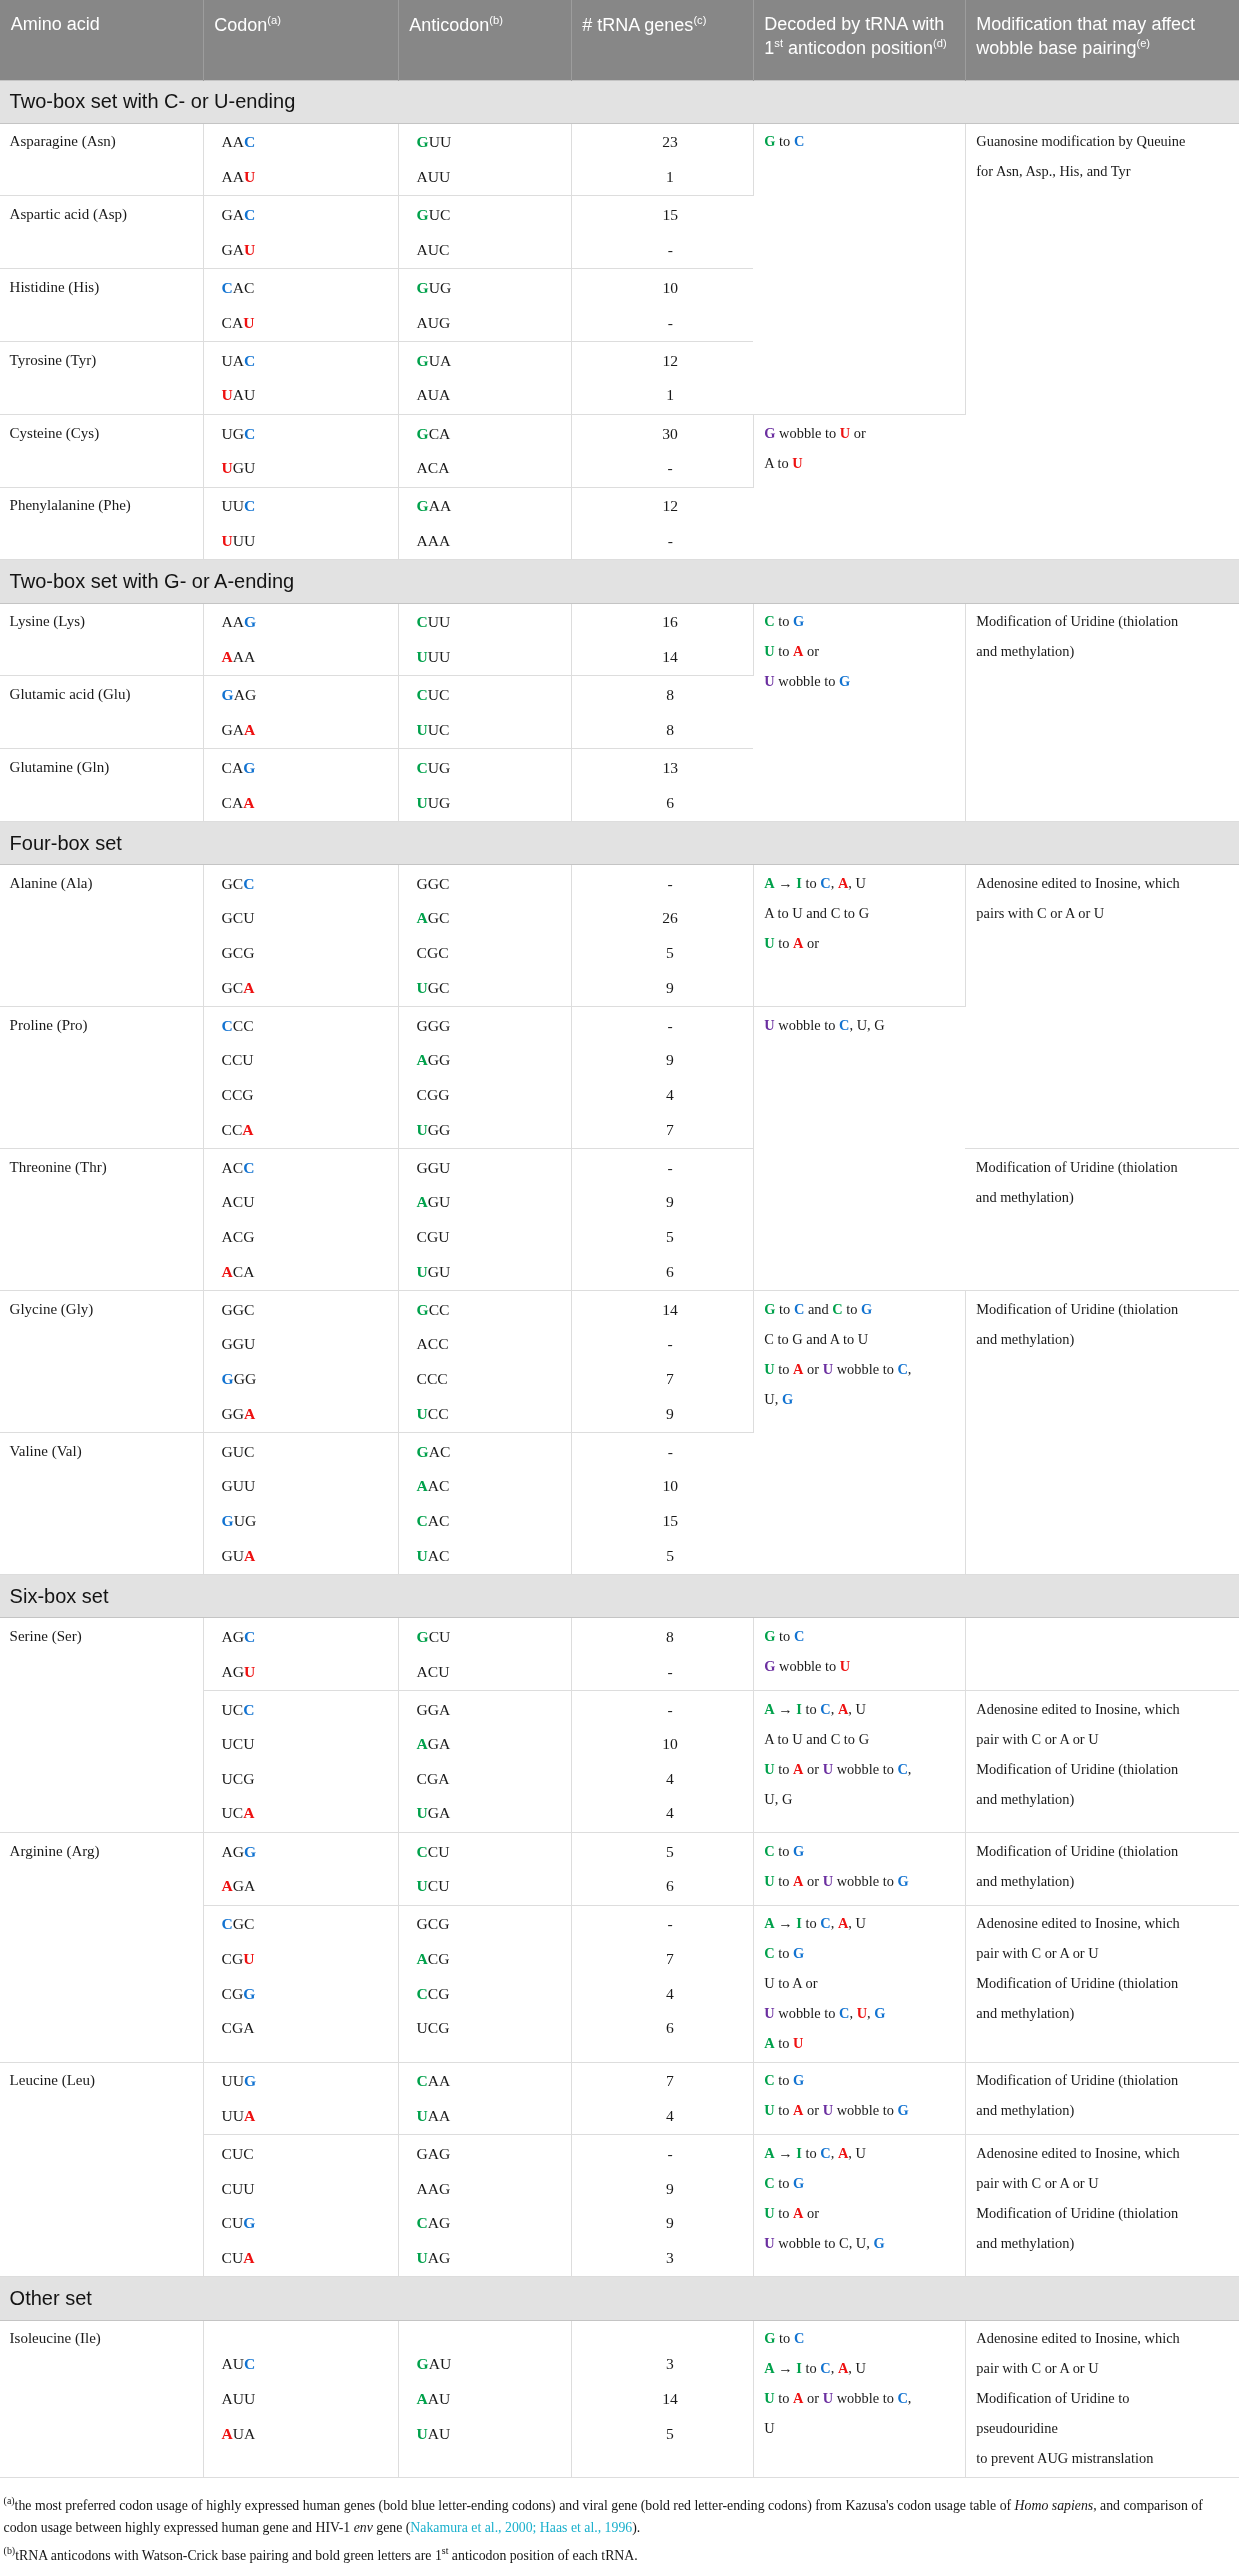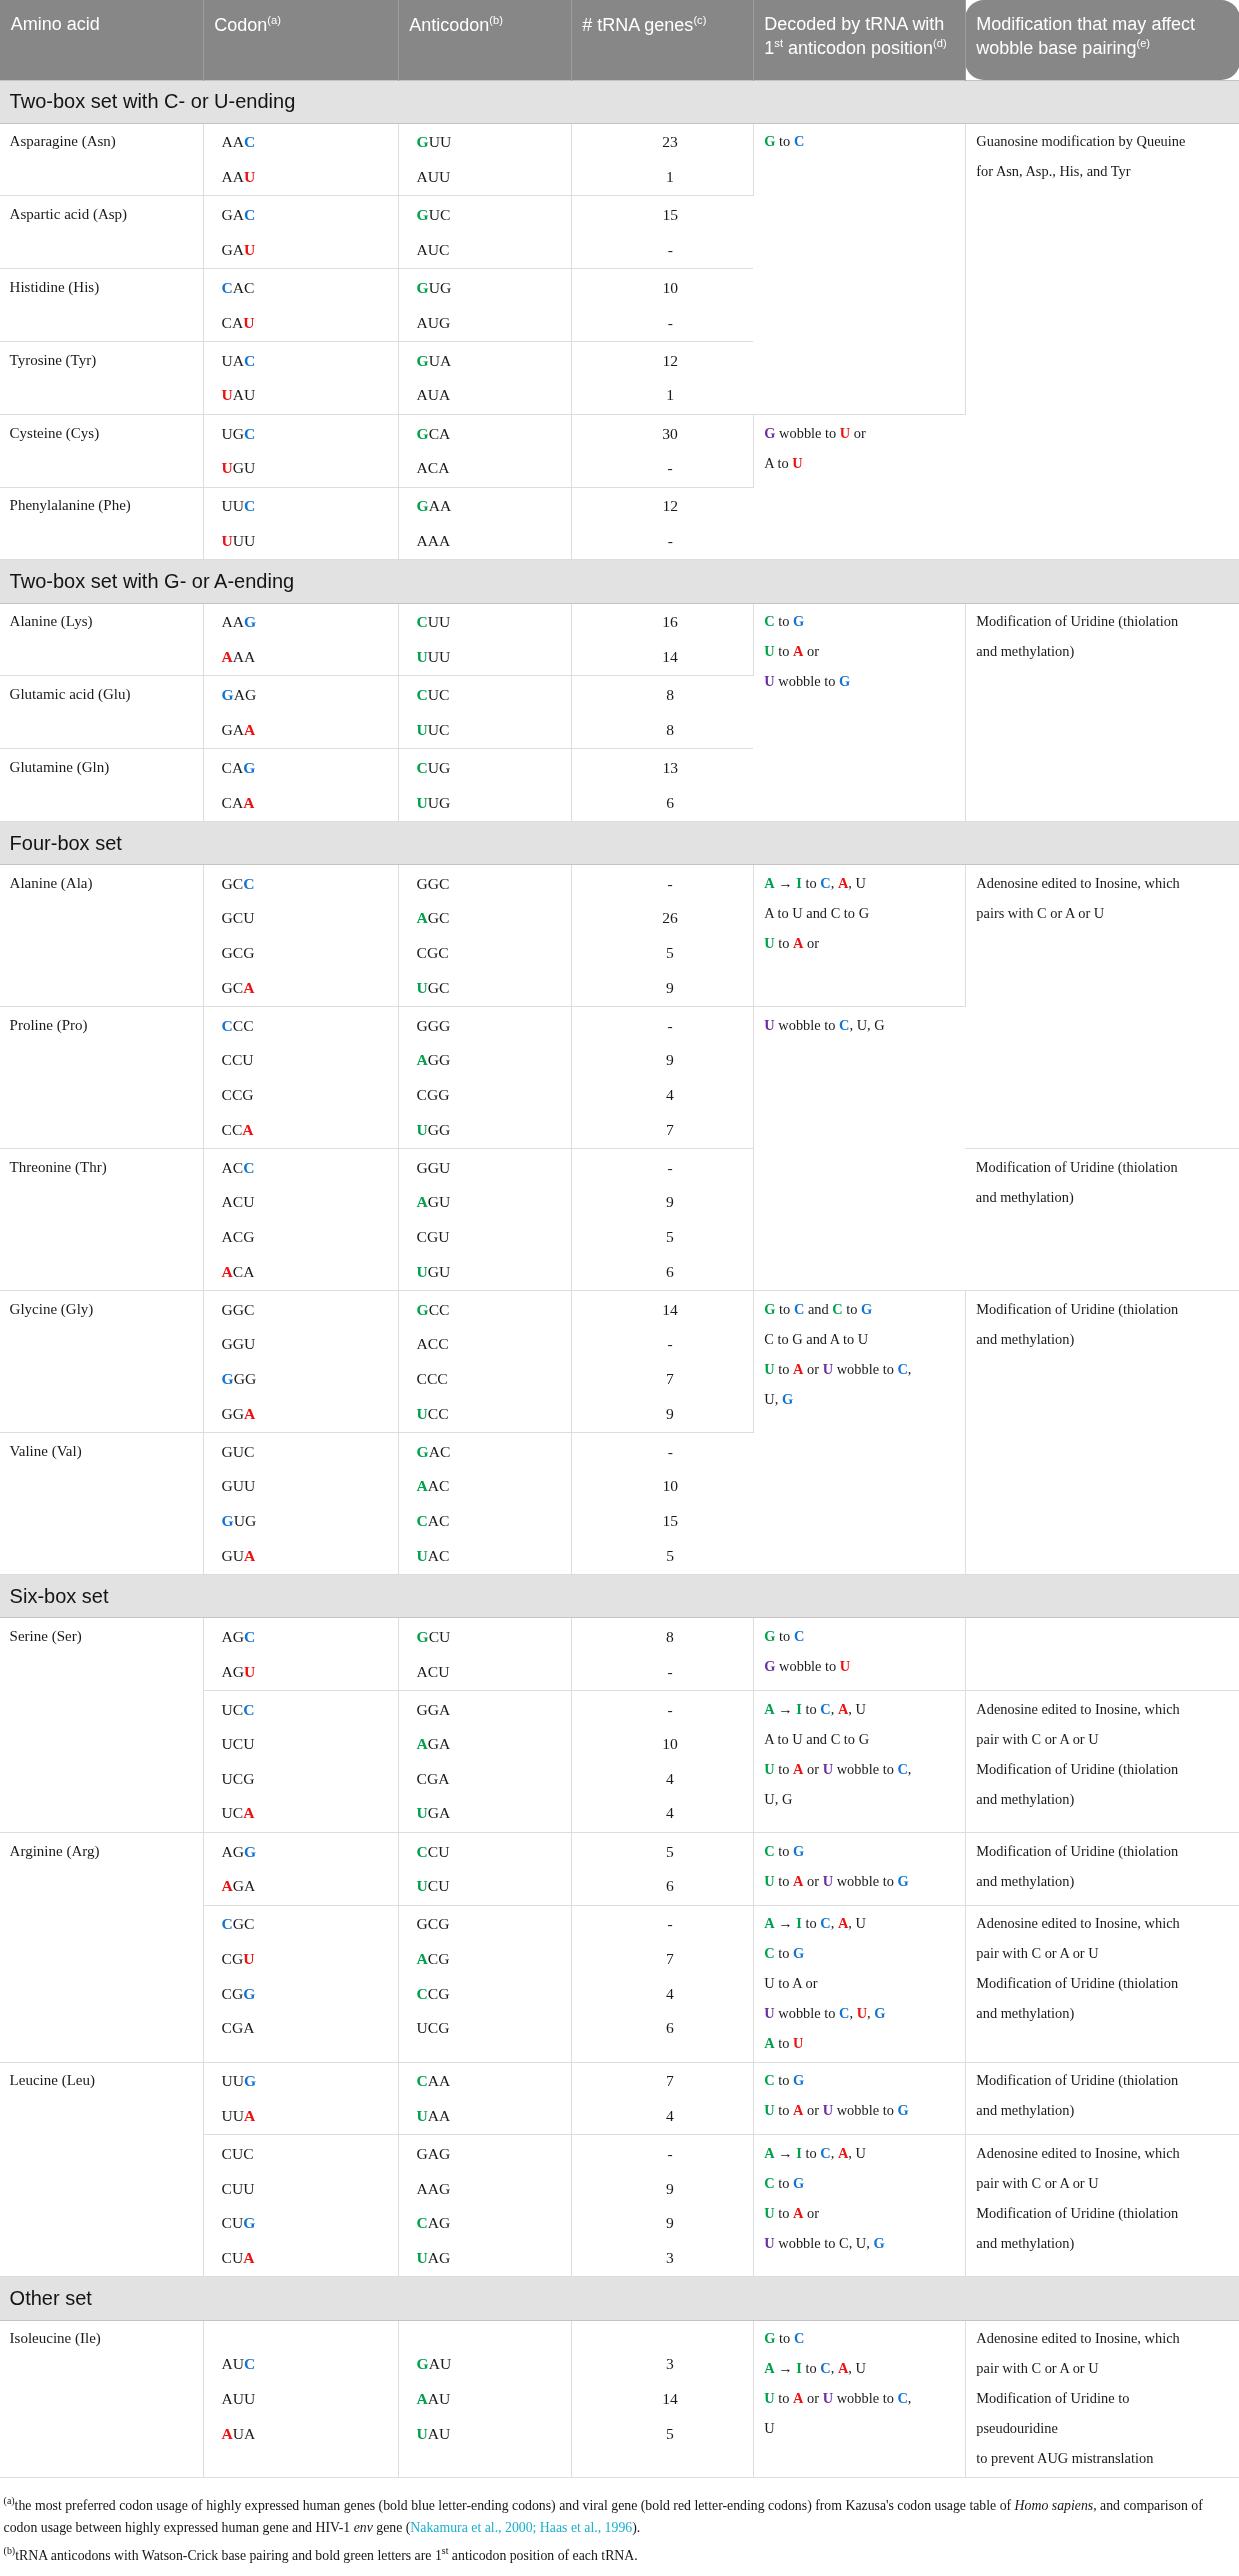--- a/index.html
+++ b/index.html
@@ -30,21 +30,21 @@
     font-family: "Liberation Sans", "DejaVu Sans", sans-serif;
     font-weight: 400;
     font-size: 18px;
     line-height: 1.28;
     text-align: left;
     vertical-align: top;
     padding: 13px 10.8px 15.6px 10.8px;
     border-right: 1.2px solid #9d9d9d;
     height: 80px;
   }
-  thead th:last-child { border-right: none; border-radius: 19px; }
+  thead th:last-child { border-right: none; }
   thead th sup { font-size: 0.62em; vertical-align: super; }
 
   tr.section-row td {
     background: #e2e2e2;
     font-family: "Liberation Sans", "DejaVu Sans", sans-serif;
     font-size: 20px;
     font-weight: 400;
     color: #141414;
     padding: 9.6px 9.6px 9.6px 9.6px;
     border-top: 1.2px solid #c4c4c4;
@@ -259,21 +259,21 @@
             <div class="stack">
               <div>12</div>
               <div>-</div>
             </div>
           </td>
         </tr>
         <tr class="section-row">
           <td colspan="6">Two-box set with G- or A-ending</td>
         </tr>
         <tr class="">
-          <td class="cell aa">Alanine (Lys)</td>
+          <td class="cell aa">Lysine (Lys)</td>
           <td class="cell codons">
             <div class="stack">
               <div><span>AA<span class="b bold">G</span></span></div>
               <div><span><span class="r bold">A</span>AA</span></div>
             </div>
           </td>
           <td class="cell antis">
             <div class="stack">
               <div><span><span class="g bold">C</span>UU</span></div>
               <div><span><span class="g bold">U</span>UU</span></div>

